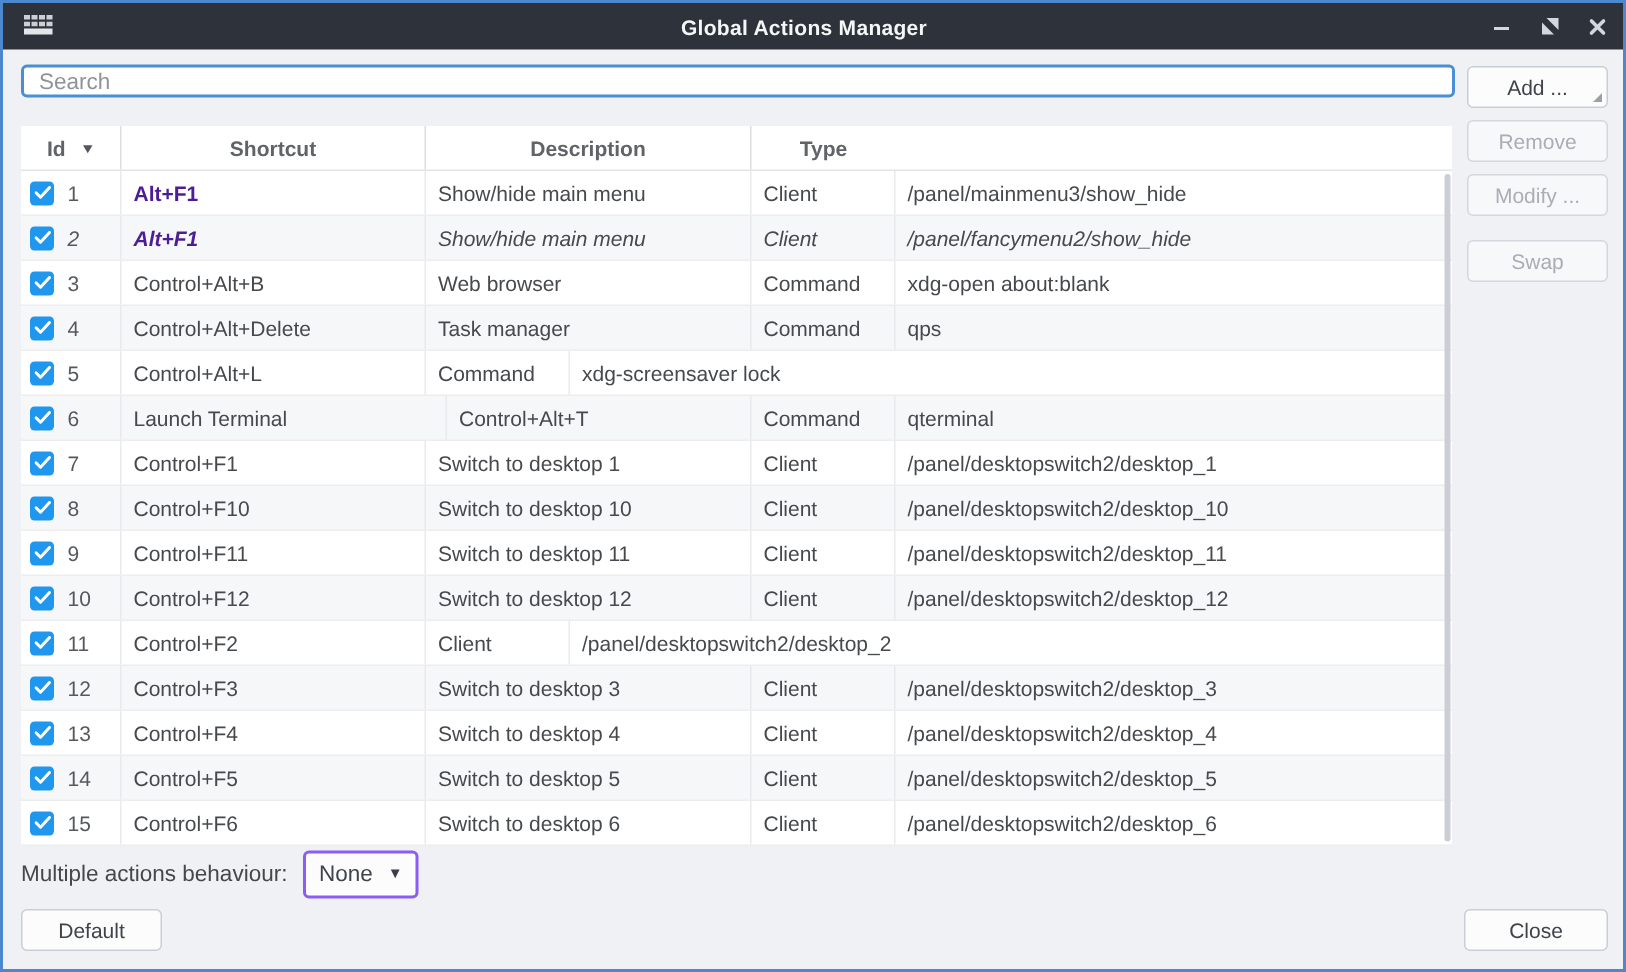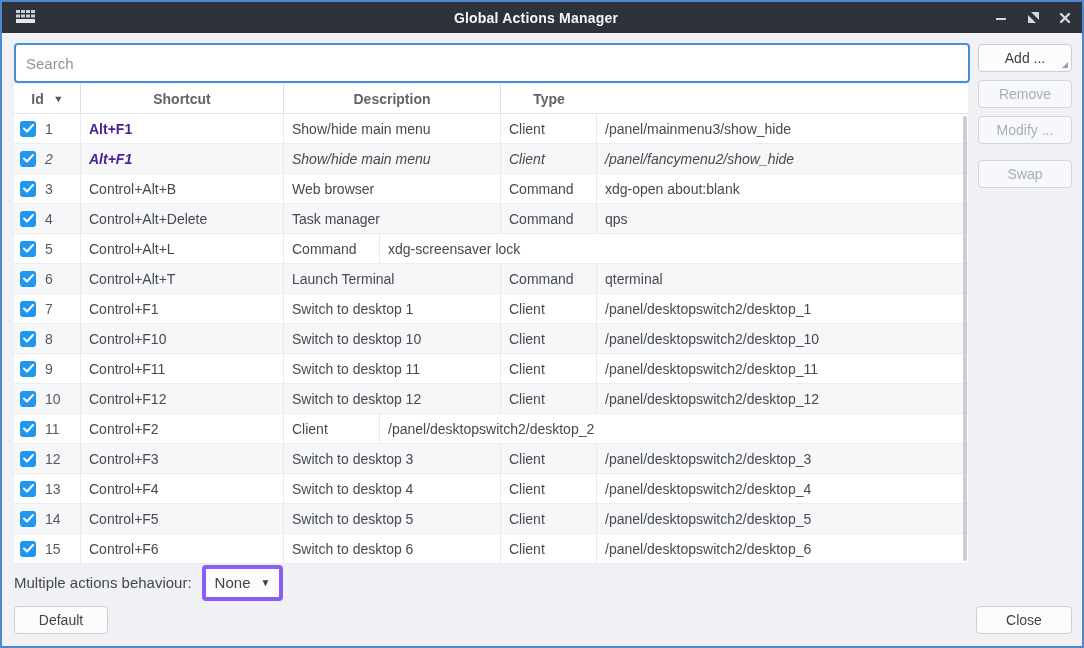--- a/index.html
+++ b/index.html
@@ -14,21 +14,21 @@
   *{box-sizing:border-box;}
   html,body{margin:0;padding:0;}
   body{width:1084px;height:648px;font-family:"Liberation Sans",sans-serif;background:#fff;}
   .window{position:relative;width:1084px;height:648px;border:2px solid var(--win-border);background:var(--content-bg);overflow:hidden;}
   .titlebar{position:relative;height:31px;background:var(--titlebar-bg);display:flex;align-items:center;}
   .titlebar-icon{position:absolute;left:11px;top:5px;width:26px;height:20px;display:flex;align-items:center;justify-content:center;}
   .win-title{position:absolute;left:0;right:12px;text-align:center;color:var(--titlebar-text);font-weight:bold;font-size:14px;letter-spacing:.2px;}
   .win-controls{position:absolute;right:8px;top:0;height:31px;display:flex;align-items:center;gap:14px;}
   .win-btn{width:18px;height:18px;display:flex;align-items:center;justify-content:center;cursor:default;}
 
-  .search{position:absolute;left:12px;top:41px;width:956px;height:40px;border:2px solid var(--search-border);border-radius:4px;background:#fff;padding:0 10px;font-size:15px;color:#3c3f44;outline:none;font-family:"Liberation Sans",sans-serif;}
+  .search{position:absolute;left:12px;top:41px;width:956px;height:22px;border:2px solid var(--search-border);border-radius:4px;background:#fff;padding:0 10px;font-size:15px;color:#3c3f44;outline:none;font-family:"Liberation Sans",sans-serif;}
   .search::placeholder{color:#8f9399;}
 
   .btn{position:absolute;height:28px;background:#fcfcfd;border:1px solid #c9cdd4;border-radius:4px;font-size:14px;color:#3f434a;font-family:"Liberation Sans",sans-serif;display:flex;align-items:center;justify-content:center;padding:0 6px;}
   .btn.disabled{color:#a9adb4;border-color:#d3d6dc;background:#f7f8fa;}
   .btn-add{left:976px;top:42px;width:94px;}
   .btn-remove{left:976px;top:78px;width:94px;}
   .btn-modify{left:976px;top:114px;width:94px;}
   .btn-swap{left:976px;top:158px;width:94px;}
   .btn-default{left:12px;top:604px;width:94px;}
   .btn-close{left:974px;top:604px;width:96px;}
@@ -54,21 +54,21 @@
   .td-desc{width:217px;}
   .td-type{width:96px;}
   .td-info{flex:1;}
   .td.bold{font-weight:bold;color:#4c1d95;}
   .idnum{color:#55595f;}
   .checkbox{width:16px;height:16px;border-radius:3px;background:var(--accent);display:flex;align-items:center;justify-content:center;flex-shrink:0;}
   .vscrollbar{position:absolute;right:1px;top:32px;bottom:3px;width:4px;border-radius:2px;background:#cbcfd5;}
 
   .footer-row{position:absolute;left:12px;top:566px;height:29px;display:flex;align-items:center;}
   .behaviour-label{font-size:15px;color:#44474c;margin-right:10px;}
-  .combo{height:29px;min-width:66px;border:4px solid #8b5cf6;border-radius:4px;background:#fcfcfd;display:flex;align-items:center;justify-content:space-between;padding:14px 9px;font-size:15px;color:#3f434a;}
+  .combo{height:29px;min-width:66px;border:2px solid #8b5cf6;border-radius:4px;background:#fcfcfd;display:flex;align-items:center;justify-content:space-between;padding:14px 9px;font-size:15px;color:#3f434a;}
   .combo-arrow{font-size:10px;color:#3c4046;margin-left:10px;}
 </style>
 </head>
 <body>
 
 <div class="window">
 
   <div class="titlebar">
     <div class="titlebar-icon">
       <svg width="22" height="16" viewBox="0 0 22 16">
@@ -196,22 +196,22 @@
         </div>
         <div class="tr alt">
           <div class="td td-id">
             <span class="checkbox">
               <svg width="11" height="9" viewBox="0 0 11 9">
                 <path d="M1 4.5 L4 7.5 L10 1" stroke="#fff" stroke-width="2" fill="none" stroke-linecap="round" stroke-linejoin="round"></path>
               </svg>
             </span>
             <span class="idnum">6</span>
           </div>
+          <div class="td td-desc">Launch Terminal</div>
           <div class="td td-shortcut">Control+Alt+T</div>
-          <div class="td td-desc">Launch Terminal</div>
           <div class="td td-type">Command</div>
           <div class="td td-info">qterminal</div>
         </div>
         <div class="tr">
           <div class="td td-id">
             <span class="checkbox">
               <svg width="11" height="9" viewBox="0 0 11 9">
                 <path d="M1 4.5 L4 7.5 L10 1" stroke="#fff" stroke-width="2" fill="none" stroke-linecap="round" stroke-linejoin="round"></path>
               </svg>
             </span>

